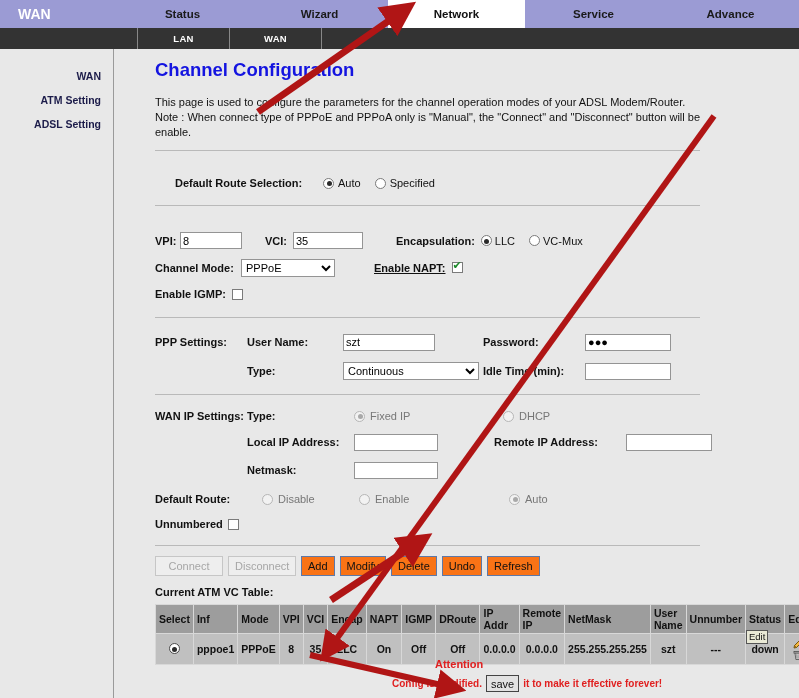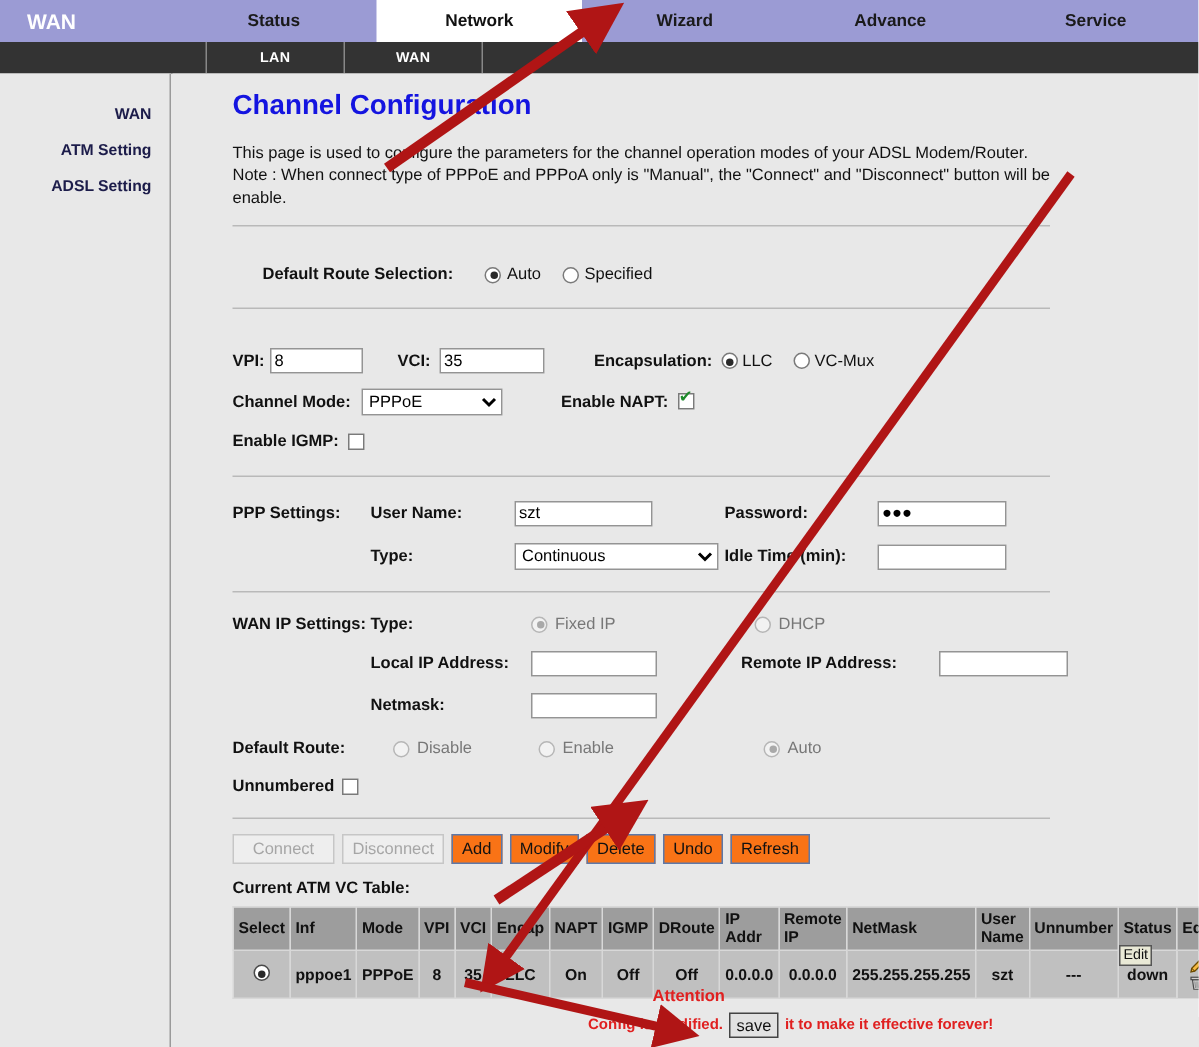--- a/index.html
+++ b/index.html
@@ -153,24 +153,24 @@
   .arrows { position: absolute; left: 0; top: 0; width: 799px; height: 698px; pointer-events: none; }
 </style>
 </head>
 <body>
 
 <div id="root">
 
   <div class="topnav">
     <div class="brand">WAN</div>
     <div class="tab">Status</div>
+    <div class="tab">Wizard</div>
     <div class="tab active">Network</div>
-    <div class="tab">Wizard</div>
+    <div class="tab">Service</div>
     <div class="tab">Advance</div>
-    <div class="tab">Service</div>
   </div>
 
   <div class="subnav">
     <div class="spacer"></div>
     <div class="sitem">LAN</div>
     <div class="sitem">WAN</div>
     <div class="fill"></div>
   </div>
 
   <div class="sidebar">
@@ -211,21 +211,21 @@
       <span class="lbl-n" style="margin-left:3px;">LLC</span>
       <span class="radio" style="margin-left:14px;"></span>
       <span class="lbl-n" style="margin-left:3px;">VC-Mux</span>
     </div>
 
     <div class="row" style="margin-top:6px;height:21px;">
       <span class="lbl" style="width:86px;">Channel Mode:</span>
       <select class="sel" style="width:94px;">
         <option>PPPoE</option>
       </select>
-      <span class="lbl" style="margin-left:39px;">Enable NAPT:</span>
+      <span class="lbl" style="margin-left:39px;text-decoration:underline;">Enable NAPT:</span>
       <span class="chk on" style="margin-left:6px;"></span>
     </div>
 
     <div class="row" style="margin-top:7px;height:18px;">
       <span class="lbl">Enable IGMP:</span>
       <span class="chk" style="margin-left:6px;"></span>
     </div>
 
     <div class="hr" style="margin-top:14px;"></div>
 

